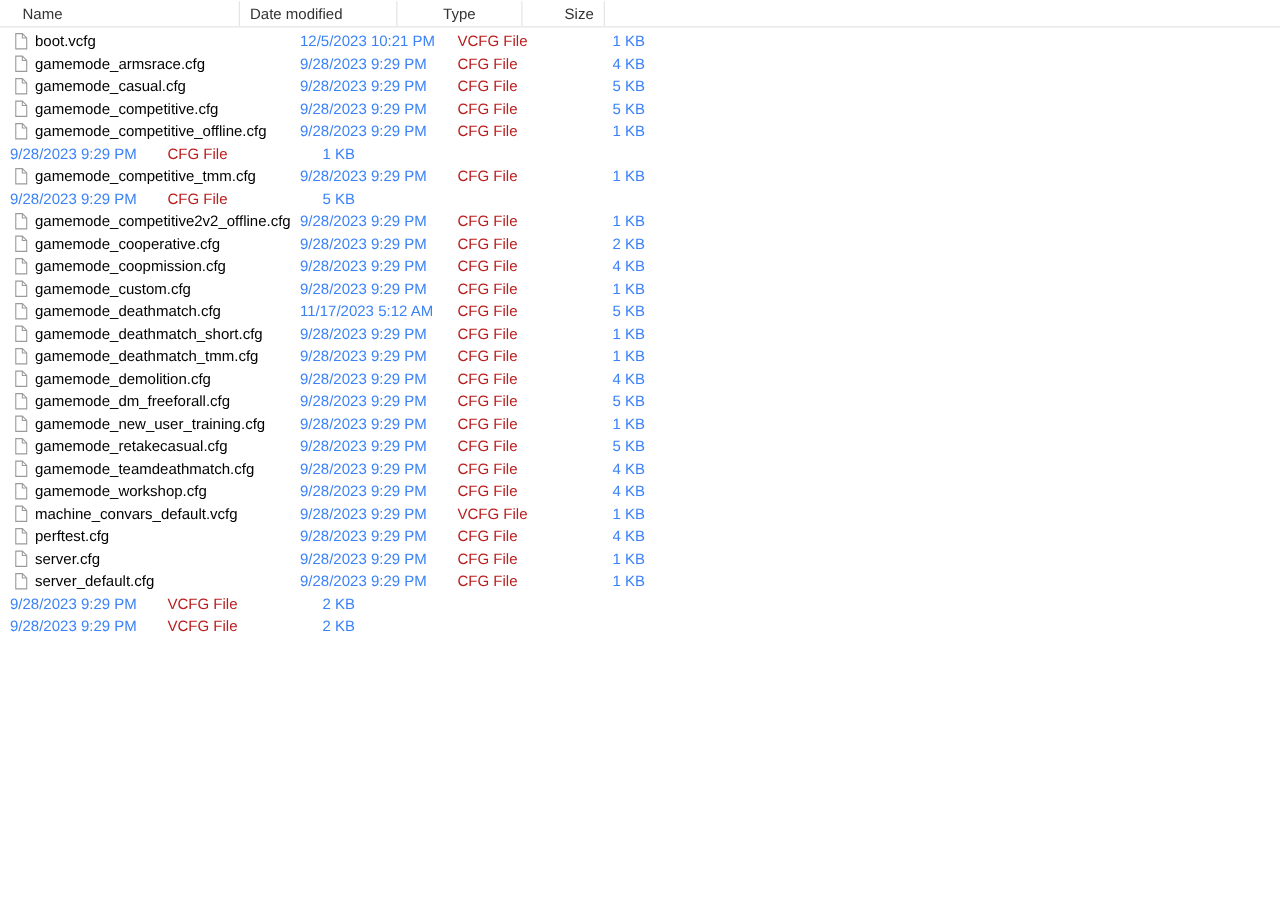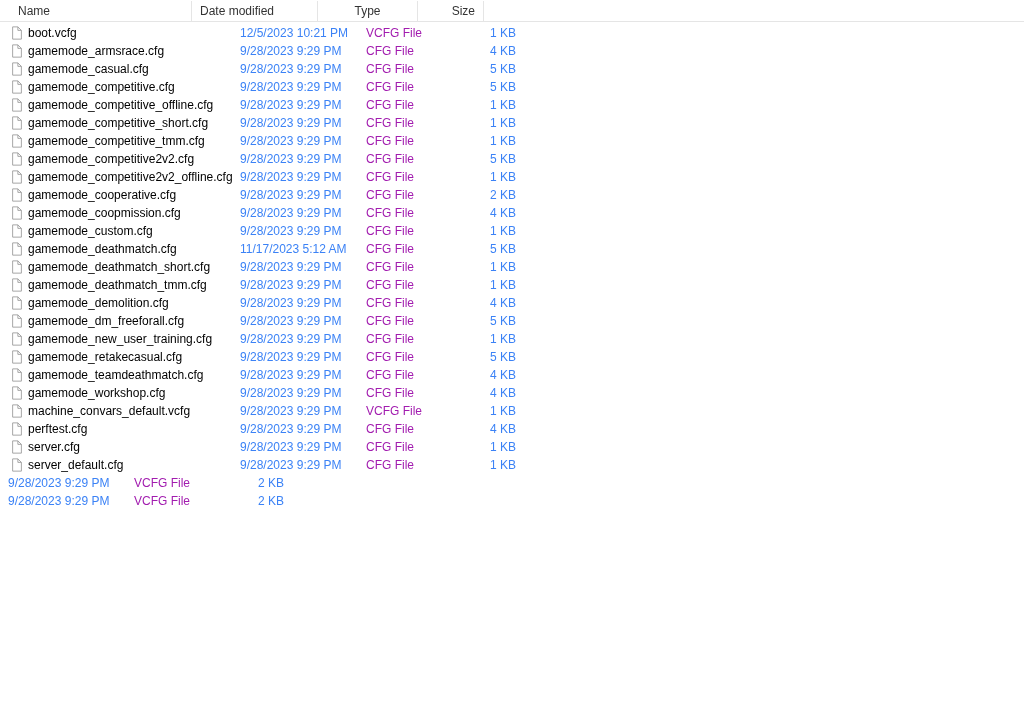--- a/index.html
+++ b/index.html
@@ -45,21 +45,21 @@
       font-size: 12px;
     }
     .cell-name {
       width: 232px;
       display: flex;
       align-items: center;
       padding-left: 10px;
       color: #000;
     }
     .cell-date { width: 126px; color: #3b82f6; }
-    .cell-type { width: 100px; color: #a21caf; }
+    .cell-type { width: 100px; color: #b91c1c; }
     .cell-size { width: 66px; text-align: right; color: #3b82f6; }
     .file-icon {
       width: 14px;
       height: 14px;
       margin-right: 4px;
       flex-shrink: 0;
       display: inline-flex;
       align-items: center;
       justify-content: center;
     }
@@ -140,57 +140,39 @@
   <path d="M9 1 L9 5 L13 5" fill="none" stroke="#9a9a9a" stroke-width="1"></path>
 </svg>
           </span>
           <span>gamemode_competitive_offline.cfg</span>
         </div>
         <div class="cell cell-date">9/28/2023 9:29 PM</div>
         <div class="cell cell-type">CFG File</div>
         <div class="cell cell-size">1 KB</div>
       </div>
       <div class="file-row">
-        <div class="cell cell-name">
-          <span class="file-icon">
-            <svg width="14" height="14" viewBox="0 0 16 16">
-  <path d="M3 1 L9 1 L13 5 L13 15 L3 15 Z" fill="#ffffff" stroke="#9a9a9a" stroke-width="1"></path>
-  <path d="M9 1 L9 5 L13 5" fill="none" stroke="#9a9a9a" stroke-width="1"></path>
-</svg>
-          </span>
-          <span>gamemode_competitive_short.cfg</span>
-        </div>
         <div class="cell cell-date">9/28/2023 9:29 PM</div>
         <div class="cell cell-type">CFG File</div>
         <div class="cell cell-size">1 KB</div>
       </div>
       <div class="file-row">
         <div class="cell cell-name">
           <span class="file-icon">
             <svg width="14" height="14" viewBox="0 0 16 16">
   <path d="M3 1 L9 1 L13 5 L13 15 L3 15 Z" fill="#ffffff" stroke="#9a9a9a" stroke-width="1"></path>
   <path d="M9 1 L9 5 L13 5" fill="none" stroke="#9a9a9a" stroke-width="1"></path>
 </svg>
           </span>
           <span>gamemode_competitive_tmm.cfg</span>
         </div>
         <div class="cell cell-date">9/28/2023 9:29 PM</div>
         <div class="cell cell-type">CFG File</div>
         <div class="cell cell-size">1 KB</div>
       </div>
       <div class="file-row">
-        <div class="cell cell-name">
-          <span class="file-icon">
-            <svg width="14" height="14" viewBox="0 0 16 16">
-  <path d="M3 1 L9 1 L13 5 L13 15 L3 15 Z" fill="#ffffff" stroke="#9a9a9a" stroke-width="1"></path>
-  <path d="M9 1 L9 5 L13 5" fill="none" stroke="#9a9a9a" stroke-width="1"></path>
-</svg>
-          </span>
-          <span>gamemode_competitive2v2.cfg</span>
-        </div>
         <div class="cell cell-date">9/28/2023 9:29 PM</div>
         <div class="cell cell-type">CFG File</div>
         <div class="cell cell-size">5 KB</div>
       </div>
       <div class="file-row">
         <div class="cell cell-name">
           <span class="file-icon">
             <svg width="14" height="14" viewBox="0 0 16 16">
   <path d="M3 1 L9 1 L13 5 L13 15 L3 15 Z" fill="#ffffff" stroke="#9a9a9a" stroke-width="1"></path>
   <path d="M9 1 L9 5 L13 5" fill="none" stroke="#9a9a9a" stroke-width="1"></path>

